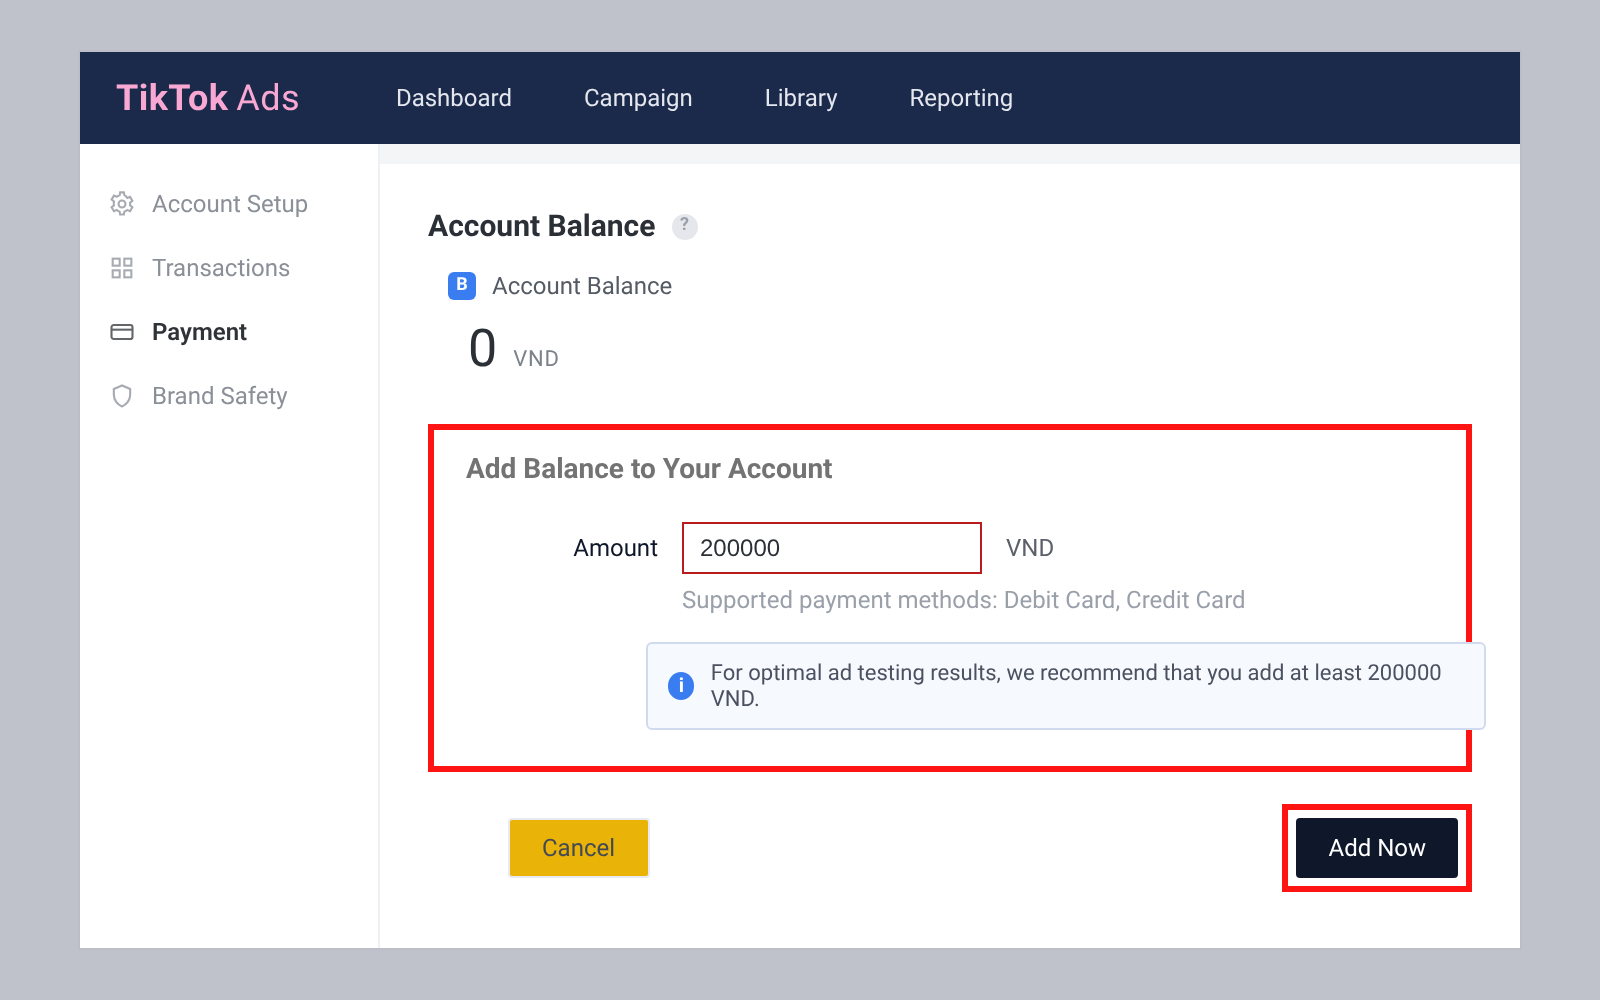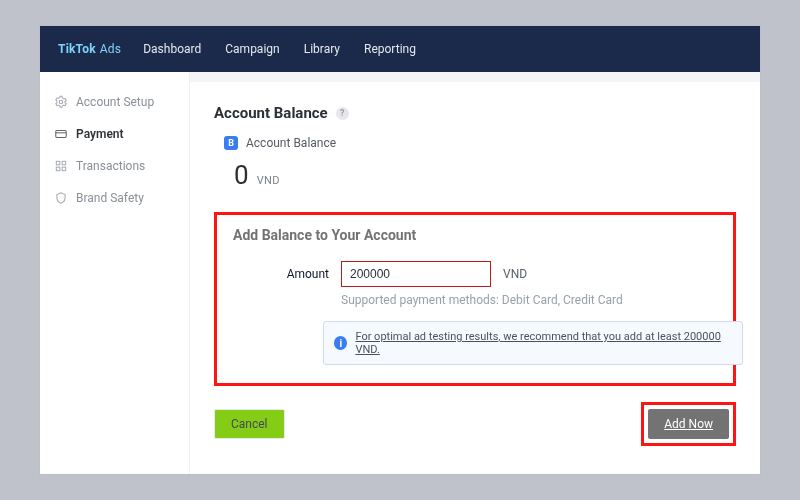--- a/index.html
+++ b/index.html
@@ -1,22 +1,22 @@
 <!DOCTYPE html>
 <html><head>
 <meta charset="utf-8">
 <style>
   * { box-sizing: border-box; margin: 0; padding: 0; }
   html, body { width: 800px; height: 500px; font-family: -apple-system, BlinkMacSystemFont, "Segoe UI", Roboto, Arial, sans-serif; }
   body { background: #bfc1cb; display: flex; align-items: center; justify-content: center; }
   .frame { width: 720px; height: 448px; background: #fff; overflow: hidden; position: relative; display: flex; flex-direction: column; box-shadow: 0 0 0 1px rgba(0,0,0,0.02); }
   .topnav { background: #1b2a4a; height: 46px; display: flex; align-items: center; padding: 0 18px; gap: 22px; }
-  .brand { color: #7dd3fc; font-weight: 700; font-size: 12px; letter-spacing: .2px; display: flex; align-items: baseline; gap: 4px; }
+  .brand { color: #f9a8d4; font-weight: 700; font-size: 18px; letter-spacing: .2px; display: flex; align-items: baseline; gap: 4px; }
   .brand .ads { font-weight: 400; }
-  .navlinks { display: flex; gap: 24px; margin-left: 0; }
+  .navlinks { display: flex; gap: 36px; margin-left: 26px; }
   .navlinks a { color: #e4e7ee; font-size: 12px; text-decoration: none; }
   .body { flex: 1; display: flex; background: #f4f5f7; }
   .sidebar { width: 150px; background: #fff; border-right: 1px solid #eef0f3; padding-top: 14px; }
   .sb-item { display: flex; align-items: flex-end; gap: 8px; padding: 9px 14px; color: #8a8f98; font-size: 12px; cursor: pointer; }
   .sb-item.active { color: #2f3337; font-weight: 600; }
   .sb-icon { width: 14px; height: 14px; display: inline-flex; align-items: center; justify-content: center; opacity: .75; }
   .sb-icon svg { width: 14px; height: 14px; stroke: currentColor; fill: none; stroke-width: 1.8; }
   .content { flex: 1; padding: 22px 24px 12px 24px; background: #fff; margin: 10px 0 0 0; position: relative; overflow: hidden; }
   .sec-title { display: flex; align-items: center; gap: 8px; font-size: 15px; font-weight: 700; color: #2b2f36; }
   .sec-title .qicon { width: 13px; height: 13px; border-radius: 50%; background: #e5e7ec; color: #9aa0aa; display:inline-flex; align-items:center; justify-content:center; font-size:9px; }
@@ -27,25 +27,25 @@
   .balvalue .cur { font-size: 11px; color: #7c828c; letter-spacing:.4px; }
   .highlight { border: 3px solid #ff1414; margin-top: 22px; padding: 12px 16px 18px 16px; }
   .hl-title { font-size: 14px; font-weight: 700; color: #737373; margin-bottom: 18px; }
   .formrow { display: flex; align-items: center; gap: 12px; margin-left: 38px; }
   .formrow .lbl { width: 58px; text-align: right; font-size: 12px; color: #0f172a; }
   .formrow input { width: 150px; height: 26px; border: 1px solid #b91c1c; padding: 0 8px; font-size: 12px; color: #2b2f36; }
   .formrow .unit { font-size: 12px; color: #5b606a; }
   .supp { font-size: 12px; color: #9aa0aa; margin-left: 108px; margin-top: 6px; }
   .info { margin-left: 90px; margin-top: 14px; border: 1px solid #d0dbef; background: #f6f9fe; display: flex; align-items: center; gap: 8px; padding: 8px 10px; width: 420px; border-radius: 3px; }
   .info .icircle { width:14px; height:14px; border-radius:50%; background:#3a7df0; color:#fff; font-weight:700; font-size:10px; display:inline-flex; align-items:center; justify-content:center; }
-  .info .itext { font-size: 11px; color: #4b5160; text-decoration: underline; }
+  .info .itext { font-size: 11px; color: #4b5160; }
   .footer { display:flex; align-items:center; justify-content:space-between; margin-top:16px; }
   .btn { display:inline-flex; align-items:center; justify-content:center; height:30px; padding:0 16px; font-size:12px; border-radius:2px; cursor:pointer; }
-  .btn-cancel { background:#84cc16; color:#444a54; border:1px solid #e7eaf0; }
-  .btn-primary { background:#737373; color:#fff;text-decoration:underline; }
+  .btn-cancel { background:#eab308; color:#444a54; border:1px solid #e7eaf0;margin-left:40px; }
+  .btn-primary { background:#0f172a; color:#fff; }
   .smallbox { border:3px solid #ff1414; padding:4px; display:inline-flex; }
 </style>
 </head>
 <body>
 
 <div class="frame">
 
   <div class="topnav">
     <div class="brand">
       <span>TikTok</span>
@@ -64,39 +64,39 @@
     <div class="sidebar">
       <div class="sb-item">
         <span class="sb-icon">
           <svg viewBox="0 0 24 24">
               <circle cx="12" cy="12" r="3"></circle>
               <path d="M19 12a7 7 0 0 0-.1-1.2l2-1.6-2-3.4-2.4 1A7 7 0 0 0 14 4.4L13.6 2h-3.2L10 4.4a7 7 0 0 0-2.5 1.4l-2.4-1-2 3.4 2 1.6A7 7 0 0 0 5 12c0 .4 0 .8.1 1.2l-2 1.6 2 3.4 2.4-1a7 7 0 0 0 2.5 1.4l.4 2.4h3.2l.4-2.4a7 7 0 0 0 2.5-1.4l2.4 1 2-3.4-2-1.6c.1-.4.1-.8.1-1.2Z"></path>
             </svg>
         </span>
         <span>Account Setup</span>
       </div>
-      <div class="sb-item active">
-        <span class="sb-icon">
-          <svg viewBox="0 0 24 24">
-              <rect x="3" y="6" width="18" height="12" rx="2"></rect>
-              <path d="M3 10h18"></path>
-            </svg>
-        </span>
-        <span>Payment</span>
-      </div>
       <div class="sb-item">
         <span class="sb-icon">
           <svg viewBox="0 0 24 24">
               <rect x="4" y="4" width="6" height="6"></rect>
               <rect x="14" y="4" width="6" height="6"></rect>
               <rect x="4" y="14" width="6" height="6"></rect>
               <rect x="14" y="14" width="6" height="6"></rect>
             </svg>
         </span>
         <span>Transactions</span>
+      </div>
+      <div class="sb-item active">
+        <span class="sb-icon">
+          <svg viewBox="0 0 24 24">
+              <rect x="3" y="6" width="18" height="12" rx="2"></rect>
+              <path d="M3 10h18"></path>
+            </svg>
+        </span>
+        <span>Payment</span>
       </div>
       <div class="sb-item">
         <span class="sb-icon">
           <svg viewBox="0 0 24 24">
               <path d="M12 3 5 6v5c0 4.5 3 8.5 7 10 4-1.5 7-5.5 7-10V6l-7-3Z"></path>
             </svg>
         </span>
         <span>Brand Safety</span>
       </div>
     </div>

